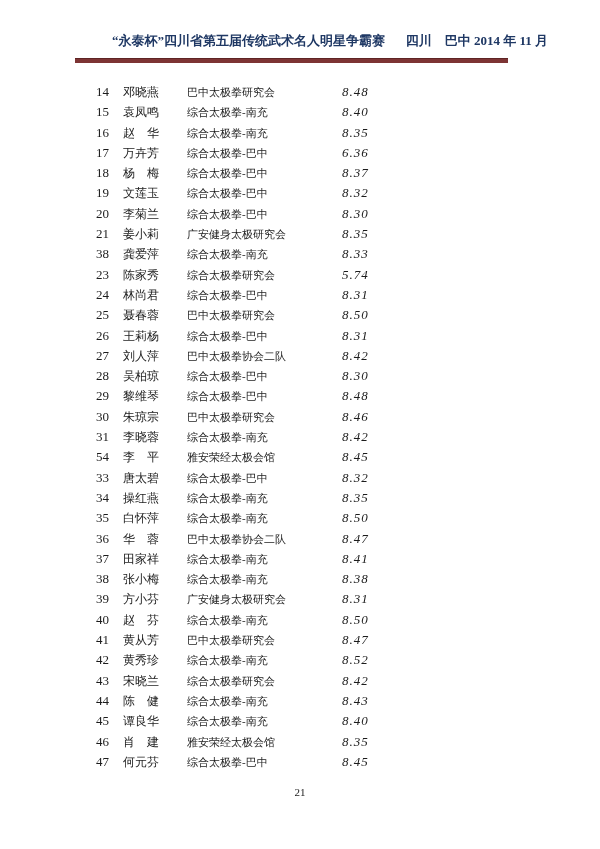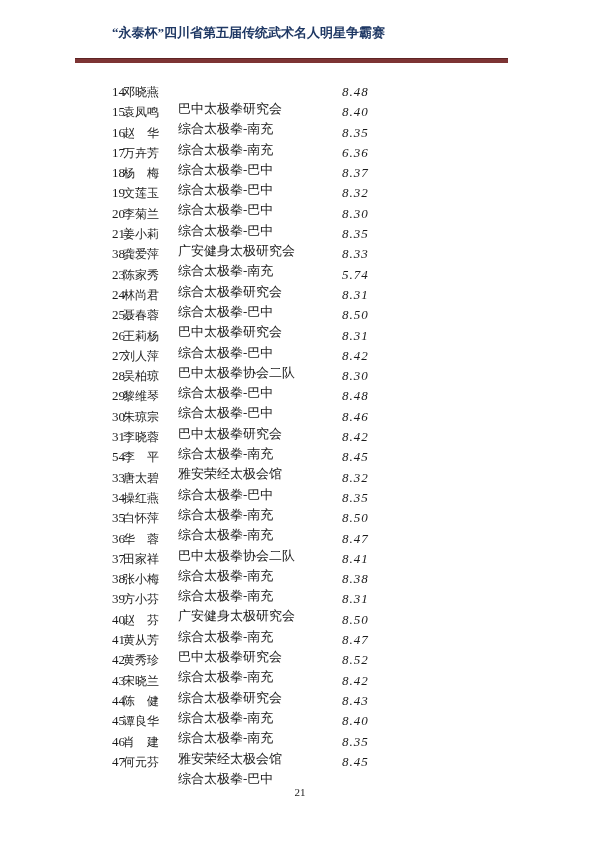--- a/index.html
+++ b/index.html
@@ -8,21 +8,21 @@
     width: 600px;
     height: 849px;
     background: #ffffff;
     font-family: "Liberation Serif", "DejaVu Serif", serif;
     color: #1c1c1c;
     overflow: hidden;
   }
   .header {
     position: absolute;
     left: 112px;
-    top: 24px;
+    top: 32px;
     width: 436px;
     display: flex;
     justify-content: space-between;
     align-items: baseline;
     font-size: 13px;
     font-weight: bold;
     color: #1f3864;
     white-space: nowrap;
   }
   .header-rule {
@@ -35,41 +35,42 @@
     border-top: 1px solid #5e2424;
   }
   .results {
     position: absolute;
     left: 0;
     top: 82px;
     width: 600px;
   }
   .row { position: relative; height: 20.3px; }
   .row span { position: absolute; top: 0; line-height: 20.3px; white-space: nowrap; }
-  .rank  { left: 112px;  font-size: 13px; }
+  .rank  { left: 96px;  font-size: 13px; }
   .name  { left: 123px; font-size: 12px; }
-  .org   { left: 178px; font-size: 13px; margin-top: 17px; }
+  .org   { left: 187px; font-size: 11px; }
   .score { left: 342px; font-size: 13px; letter-spacing: 1px; font-style: italic; }
   .page-number {
     position: absolute;
     left: 0;
     top: 786px;
     width: 600px;
     text-align: center;
     font-size: 11px;
     color: #1c1c1c;
   }
 </style>
 </head>
 <body>
 
 <div class="page">
 
   <div class="header">
     <span>“永泰杯”四川省第五届传统武术名人明星争霸赛</span>
+    <span>四川　巴中 2014 年 11 月</span>
   </div>
 
   <div class="header-rule"></div>
 
   <div class="results">
       <div class="row">
         <span class="rank">14</span>
         <span class="name">邓晓燕</span>
         <span class="org">巴中太极拳研究会</span>
         <span class="score">8.48</span>

